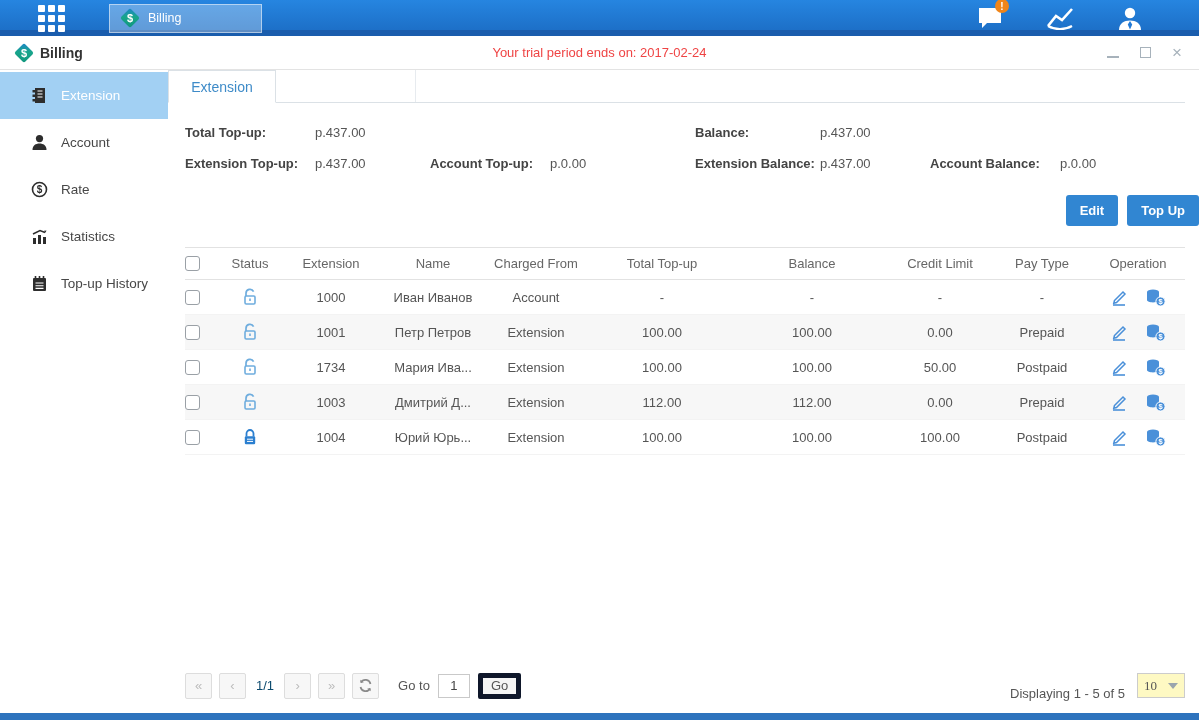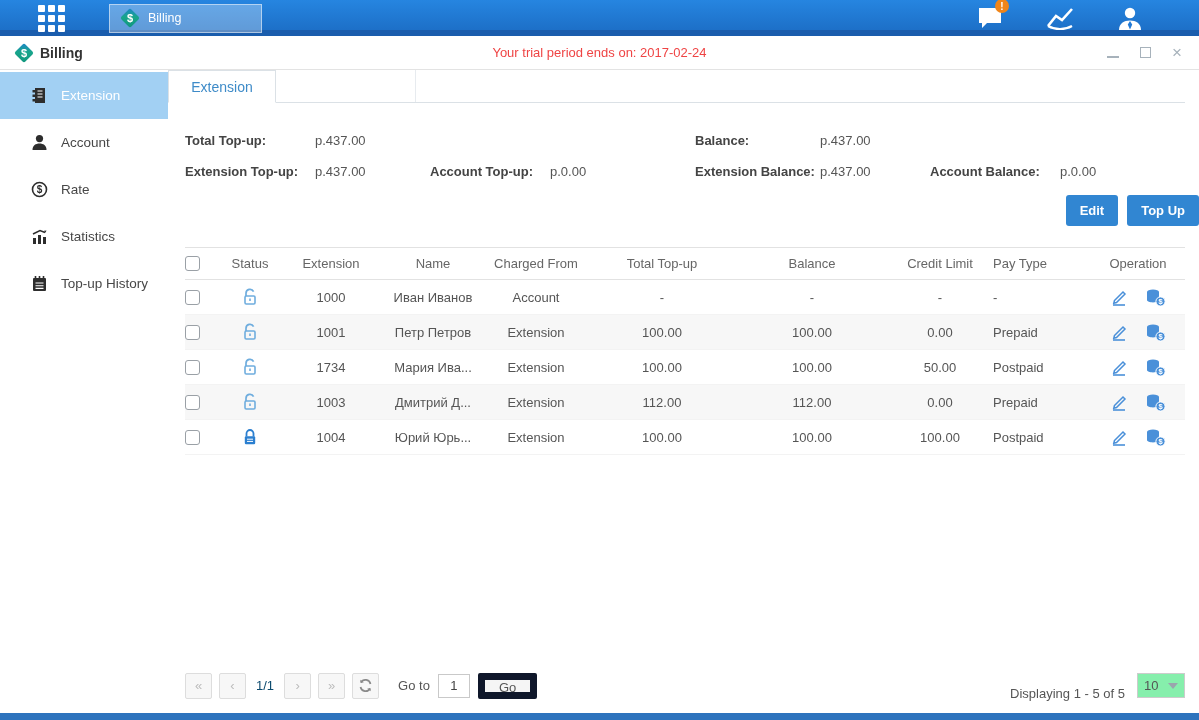--- a/index.html
+++ b/index.html
@@ -49,57 +49,57 @@
   
   .tabstrip { height:33px; display:flex; border-bottom:1px solid #dbe1e6; margin-right:14px; }
   .tab-active { width:108px; background:#fff; border:1px solid #dbe1e6; border-bottom:1px solid #fff;
                 margin-bottom:-1px; display:flex; align-items:center; justify-content:center; color:#3e8bc8;
                 font-size:14px; cursor:pointer; }
   .tab-empty { width:140px; border-right:1px solid #e7ebef; }
 
   
   .stats { padding:16px 0 0 17px; position:relative; }
   .stat-row { position:relative; height:31px; }
-  .stat-row span { position:absolute; top:14px; white-space:nowrap; }
+  .stat-row span { position:absolute; top:6px; white-space:nowrap; }
   .stat-label { font-weight:bold; color:#444; }
   .stat-value { color:#555; }
 
   
   .btns { margin:14px 0 0 17px; display:flex; gap:9px;justify-content:flex-end; }
   .btn-blue { background:#3186d2; color:#fff; font-weight:bold; font-size:13px; border:none; border-radius:3px;
               padding:8px 14px; cursor:pointer; font-family:inherit; }
 
   
   .table { width:1000px; margin:21px 0 0 17px; border-top:1px solid #e2e2e2; color:#555; }
   .trow { display:flex; align-items:center; height:35px; }
   .thead { height:32px; color:#666; border-bottom:1px solid #e2e2e2; }
   .trow.alt { background:#f7f7f7; }
   .trow.data { border-bottom:1px solid #f3f3f3; }
   .c0{width:34px;display:flex;justify-content:flex-start;align-items:center;}
   .c1{width:62px;text-align:center;} .c2{width:100px;text-align:center;}
   .c3{width:104px;text-align:center;overflow:hidden;white-space:nowrap;}
   .c4{width:102px;text-align:center;} .c5{width:150px;text-align:center;}
   .c6{width:150px;text-align:center;} .c7{width:106px;text-align:center;}
-  .c8{width:98px;}  .c9{width:94px;display:flex;justify-content:center;gap:16px;align-items:center;}
+  .c8{width:98px;text-align:center;}  .c9{width:94px;display:flex;justify-content:center;gap:16px;align-items:center;}
   .c1 .lockwrap{display:flex;justify-content:center;}
   .checkbox { width:15px; height:15px; border:1.5px solid #9aa0a6; border-radius:3px; background:#fff; cursor:pointer; }
   .op-icon { cursor:pointer; display:flex; align-items:center; }
 
   
   .footer { margin-top:auto; display:flex; align-items:center; padding:0 14px 12px 17px; color:#555; }
   .pg-btn { width:27px; height:26px; background:#f7f7f7; border:1px solid #ddd; border-radius:2px; margin-right:7px;
             display:flex; align-items:center; justify-content:center; color:#bcbcbc; font-size:13px; cursor:pointer; }
   .pg-ind { margin:0 10px 0 3px; color:#0c4a6e; }
   .goto-label { margin:0 8px 0 12px; }
   .goto-input { width:32px; height:24px; border:1px solid #c9c9c9; text-align:center; font-family:inherit; font-size:13px; color:#444; }
-  .go-btn { margin-left:8px; height:26px; padding:0 14px; background:#f5f5f5; border:7px solid #0f172a; border-radius:2px;
+  .go-btn { margin-left:8px; height:26px; padding:0 8px; background:#f5f5f5; border:5px solid #0f172a; border-radius:2px;
             color:#555; font-family:inherit; font-size:13px; cursor:pointer; }
   .displaying { margin-left:auto; margin-right:12px;margin-top:16px; }
-  .pagesize { width:48px; height:25px; border:1px solid #ccc; background:#86efac; display:flex; align-items:center;
-              padding:4px 6px; justify-content:space-between; cursor:pointer; color:#555; }
+  .pagesize { width:48px; height:25px; border:1px solid #ccc; background:#fef9c3; display:flex; align-items:center;
+              padding:4px 6px; justify-content:space-between; cursor:pointer; color:#555;font-family:Liberation Serif, serif; }
   .caret { width:0; height:0; border-left:5px solid transparent; border-right:5px solid transparent;
            border-top:6px solid #9aa5ad; }
 
   .bottom-strip { height:7px; background:#2e73bd; }
 </style>
 </head>
 <body>
 
 <div class="topbar">
   <div class="apps-grid">

